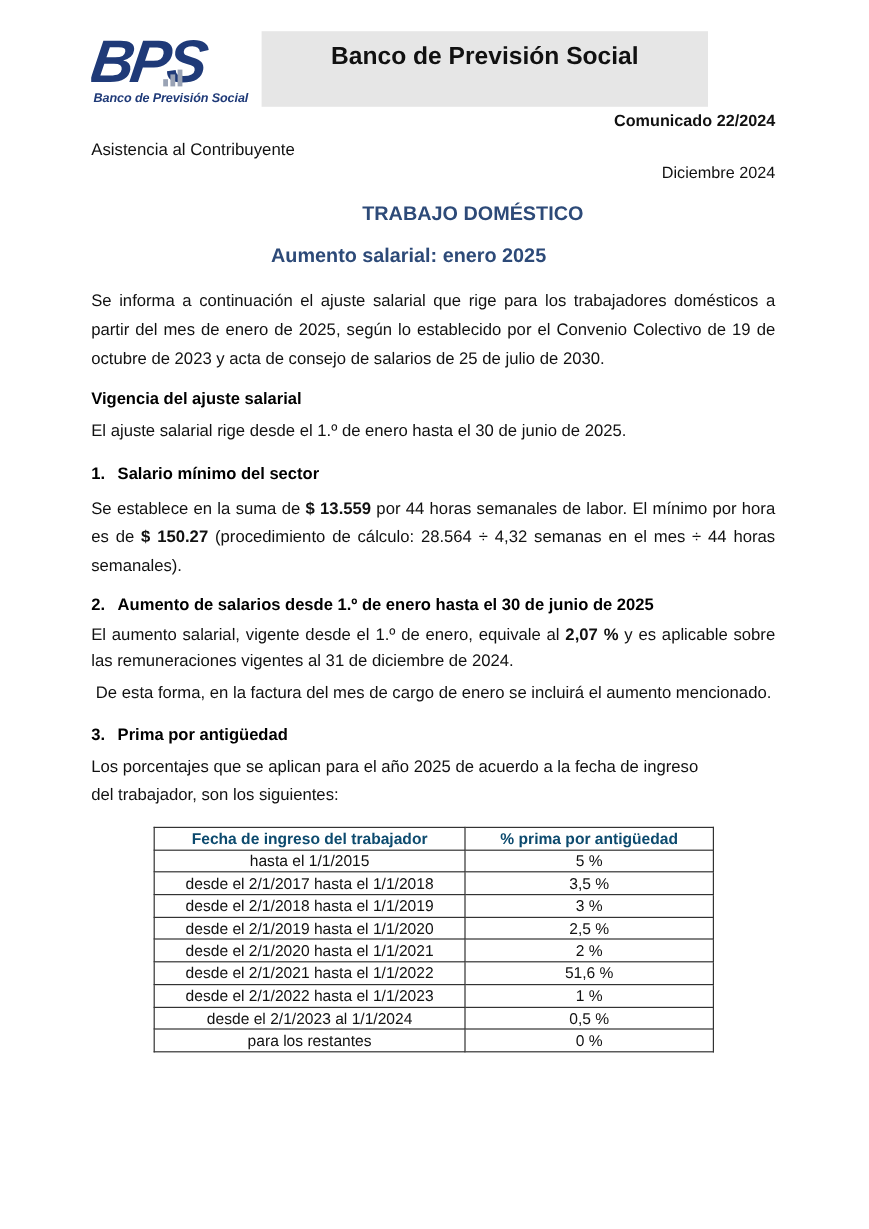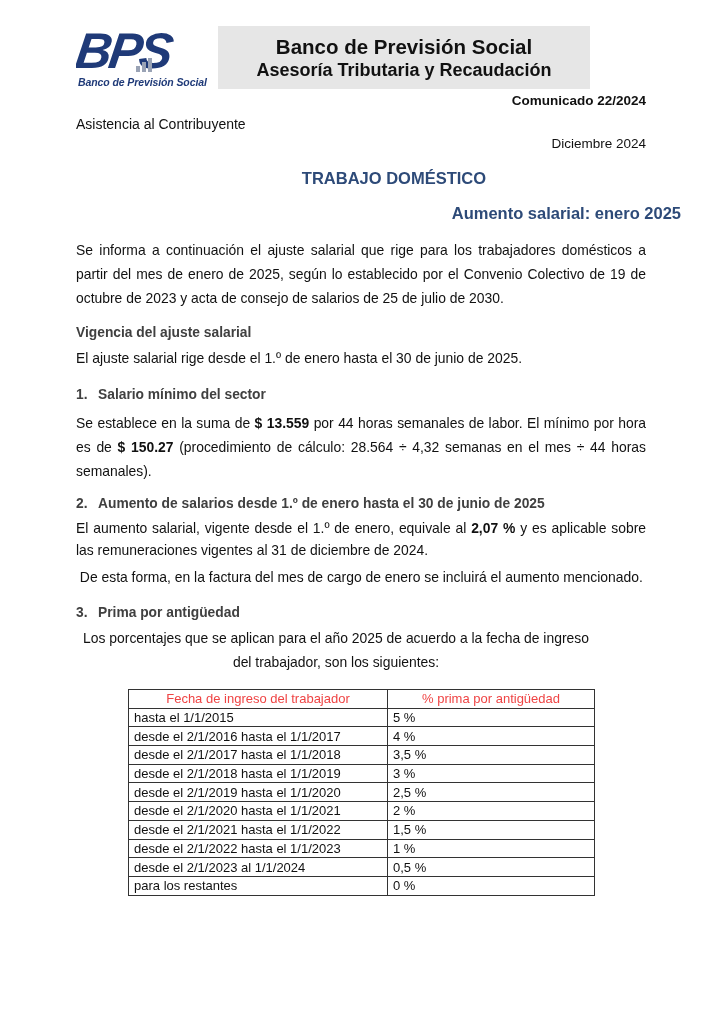--- a/index.html
+++ b/index.html
@@ -22,56 +22,55 @@
     background: #e6e6e6; text-align: center;
   }
   .header-box .t1 { font-weight: bold; font-size: 20.5px; margin-top: 9px; line-height: 24px; }
   .header-box .t2 { font-weight: bold; font-size: 18px; line-height: 22px; }
 
   .comunicado { right: 78px; top: 93px; font-weight: bold; font-size: 13.5px; }
   .asistencia { left: 76px; top: 116px; font-size: 14px; }
   .fecha { right: 78px; top: 136px; font-size: 13.5px; }
 
   .title1 { left: 0; width: 724px; top: 169px; text-align: center; color: #2d4a78; font-weight: bold; font-size: 16.5px; margin-left: 32px; }
-  .title2 { left: 0; width: 681px; top: 204px; text-align: right; color: #2d4a78; font-weight: bold; font-size: 16.5px; }
+  .title2 { left: 0; width: 681px; top: 204px; text-align: center; color: #2d4a78; font-weight: bold; font-size: 16.5px; }
 
   .para { left: 76px; width: 570px; font-size: 13.9px; line-height: 24px; text-align: justify; }
   .para b { font-weight: bold; }
-  .h-sec { left: 76px; color: #404040; font-weight: bold; font-size: 13.8px; }
+  .h-sec { left: 76px; color: #000000; font-weight: bold; font-size: 13.8px; }
   .h-sec .num { display: inline-block; width: 22px; }
 
   
   .tbl {
     left: 128px; top: 689px; border-collapse: collapse;
     font-size: 13px;
   }
   .tbl th, .tbl td {
     border: 1.3px solid #333; padding: 0 5px; height: 17.7px; line-height: 17px;
-    text-align: left; font-weight: normal;
+    text-align: center; font-weight: normal;
   }
-  .tbl th { color: #ef4444; font-weight: normal; text-align: center; }
+  .tbl th { color: #0c4a6e; font-weight: bold; text-align: center; }
   .tbl .c1 { width: 248px; }
   .tbl .c2 { width: 196px; }
 </style>
 </head>
 <body>
 
 <div class="abs logo">
   <svg width="130" height="52" viewBox="0 0 130 52">
     <text x="4" y="44" font-family="Liberation Sans, sans-serif" font-weight="bold" font-style="italic" font-size="50" fill="#1f3a78" letter-spacing="-3" transform="skewX(-8)">BPS</text>
     <rect x="60" y="42" width="4" height="6" fill="#9aa3b5"></rect>
     <rect x="66" y="38" width="4" height="10" fill="#9aa3b5"></rect>
     <rect x="72" y="34" width="4" height="14" fill="#9aa3b5"></rect>
   </svg>
   <div class="logo-sub">Banco de Previsión Social</div>
 </div>
 
 <div class="abs header-box">
   <div class="t1">Banco de Previsión Social</div>
-  <div class="t2">Asesoría Tributaria y Recaudación</div>
 </div>
 
 <div class="abs comunicado">Comunicado 22/2024</div>
 <div class="abs asistencia">Asistencia al Contribuyente</div>
 <div class="abs fecha">Diciembre 2024</div>
 
 <div class="abs title1">TRABAJO DOMÉSTICO</div>
 <div class="abs title2">Aumento salarial: enero 2025</div>
 
 <div class="abs para" style="top:238px;">Se informa a continuación el ajuste salarial que rige para los trabajadores domésticos a partir del mes de enero de 2025, según lo establecido por el Convenio Colectivo de 19 de octubre de 2023 y acta de consejo de salarios de 25 de julio de 2030.</div>
@@ -86,57 +85,53 @@
 
 <div class="abs h-sec" style="top:496px;">
   <span class="num">2.</span><span>Aumento de salarios desde 1.º de enero hasta el 30 de junio de 2025</span>
 </div>
 <div class="abs para" style="top:517px; line-height:22px;"><span>El aumento salarial, vigente desde el 1.º de enero, equivale al </span><b>2,07 %</b><span> y es aplicable sobre las remuneraciones vigentes al 31 de diciembre de 2024.</span></div>
 <div class="abs para" style="top:565px; white-space:pre;"> De esta forma, en la factura del mes de cargo de enero se incluirá el aumento mencionado.</div>
 
 <div class="abs h-sec" style="top:605px;">
   <span class="num">3.</span><span>Prima por antigüedad</span>
 </div>
-<div class="abs para" style="top:626px; width:520px; text-align:center;">Los porcentajes que se aplican para el año 2025 de acuerdo a la fecha de ingreso del trabajador, son los siguientes:</div>
+<div class="abs para" style="top:626px; width:520px; text-align:left;">Los porcentajes que se aplican para el año 2025 de acuerdo a la fecha de ingreso del trabajador, son los siguientes:</div>
 
 <table class="abs tbl">
   <thead>
     <tr>
       <th class="c1">Fecha de ingreso del trabajador</th>
       <th class="c2">% prima por antigüedad</th>
     </tr>
   </thead>
   <tbody>
     <tr>
         <td>hasta el 1/1/2015</td>
         <td>5 %</td>
-      </tr>
-    <tr>
-        <td>desde el 2/1/2016 hasta el 1/1/2017</td>
-        <td>4 %</td>
       </tr>
     <tr>
         <td>desde el 2/1/2017 hasta el 1/1/2018</td>
         <td>3,5 %</td>
       </tr>
     <tr>
         <td>desde el 2/1/2018 hasta el 1/1/2019</td>
         <td>3 %</td>
       </tr>
     <tr>
         <td>desde el 2/1/2019 hasta el 1/1/2020</td>
         <td>2,5 %</td>
       </tr>
     <tr>
         <td>desde el 2/1/2020 hasta el 1/1/2021</td>
         <td>2 %</td>
       </tr>
     <tr>
         <td>desde el 2/1/2021 hasta el 1/1/2022</td>
-        <td>1,5 %</td>
+        <td>51,6 %</td>
       </tr>
     <tr>
         <td>desde el 2/1/2022 hasta el 1/1/2023</td>
         <td>1 %</td>
       </tr>
     <tr>
         <td>desde el 2/1/2023 al 1/1/2024</td>
         <td>0,5 %</td>
       </tr>
     <tr>

